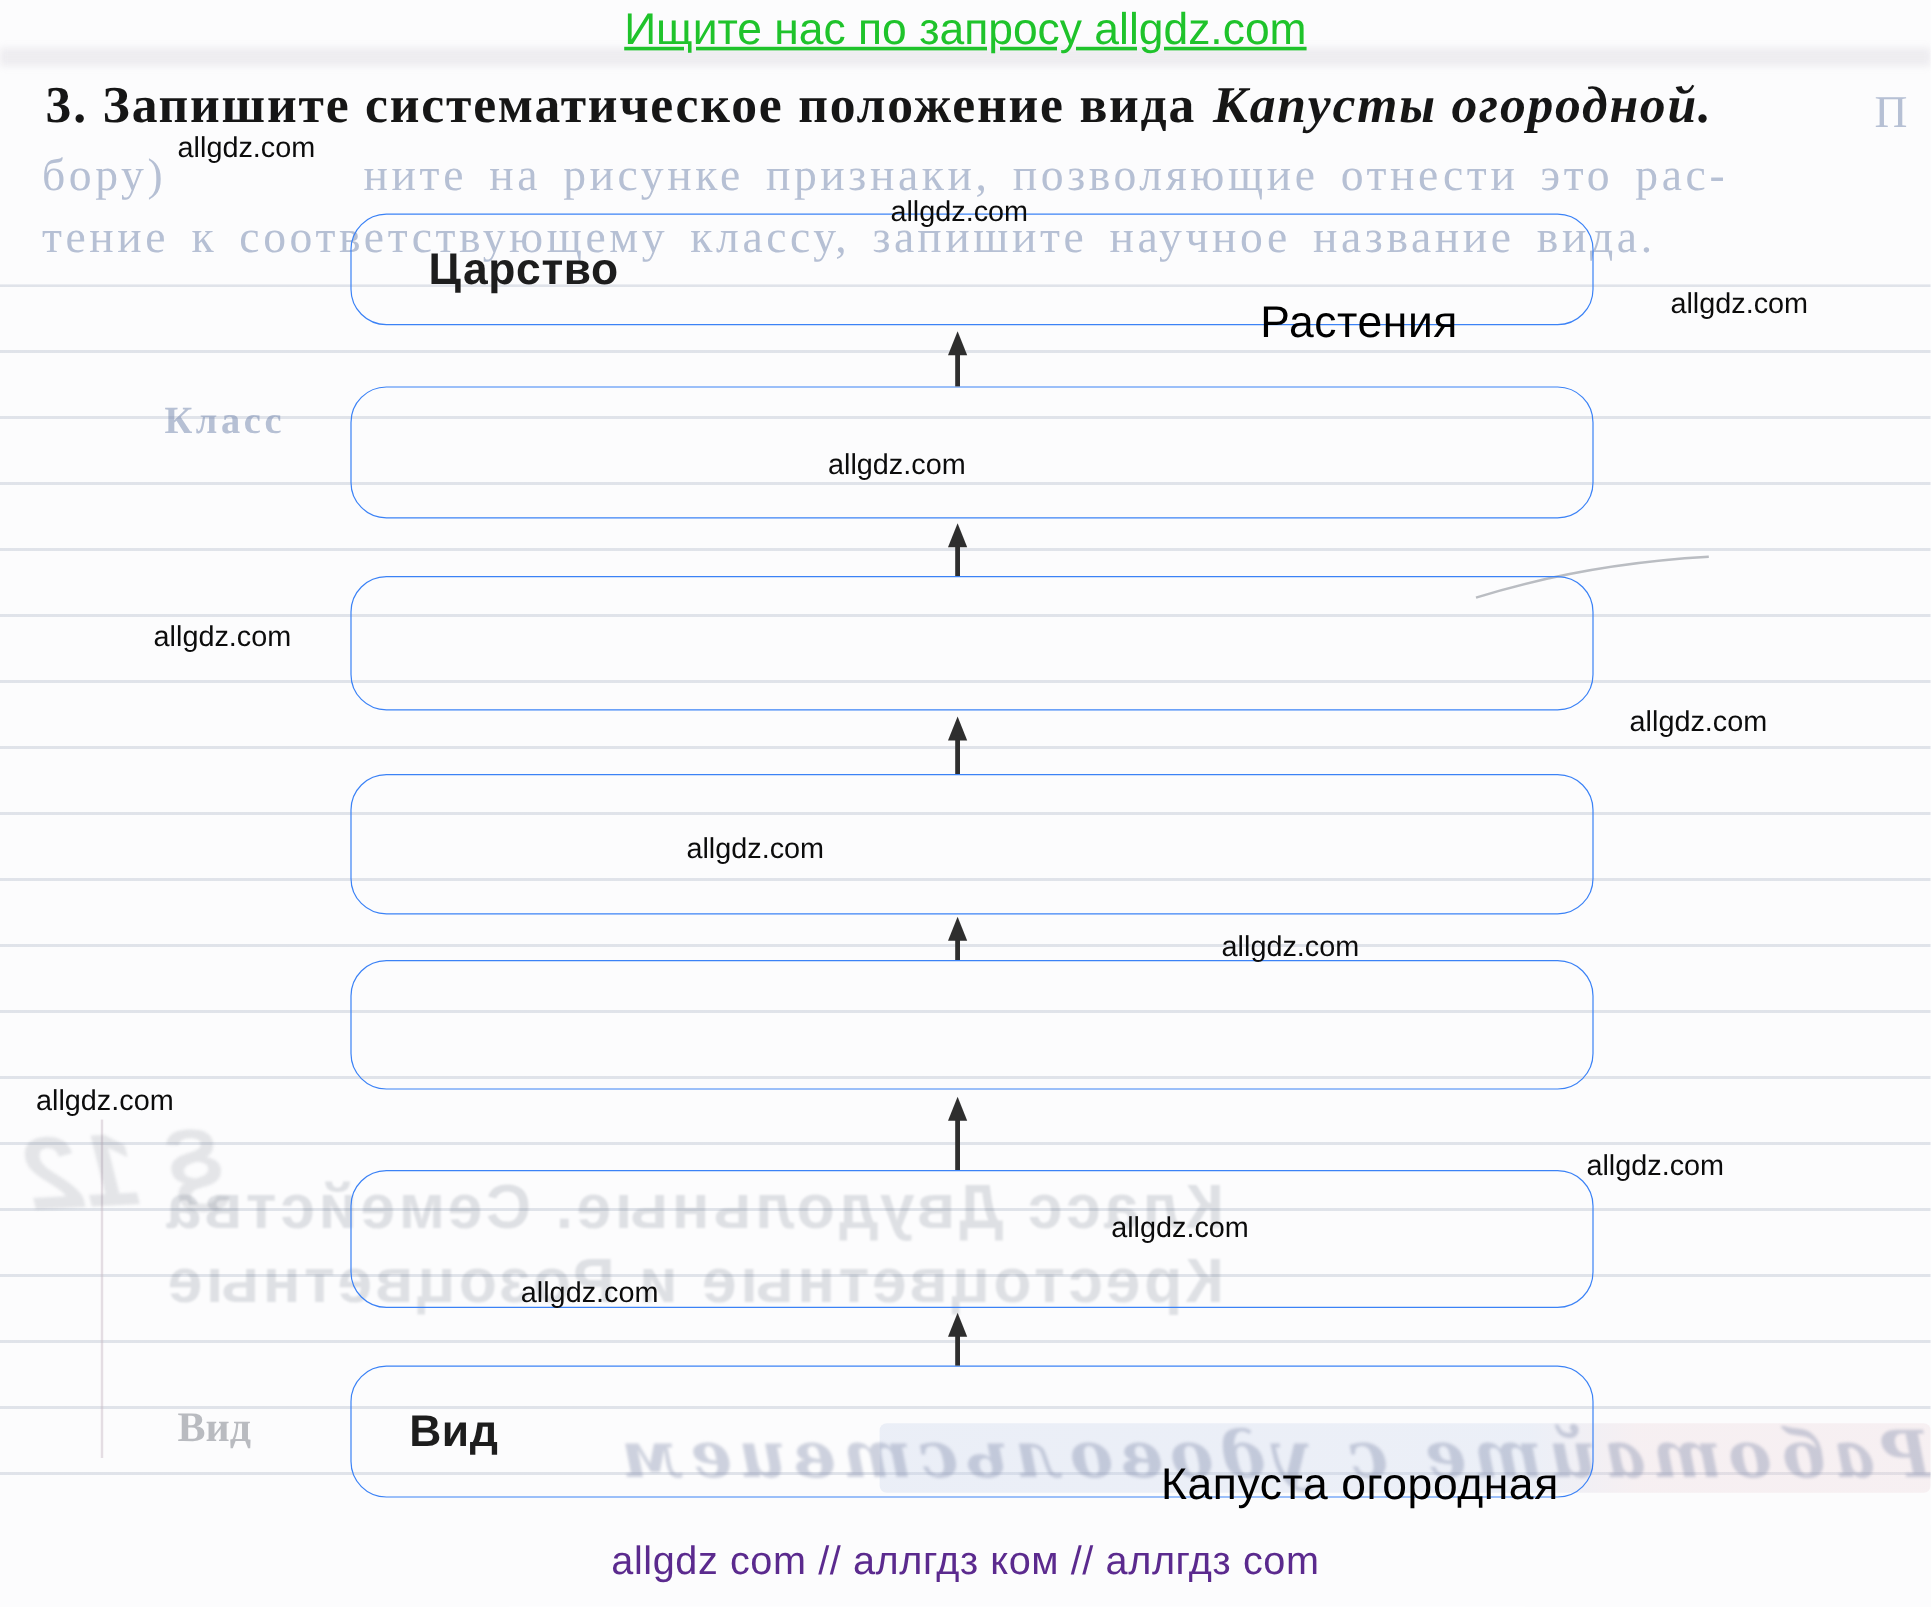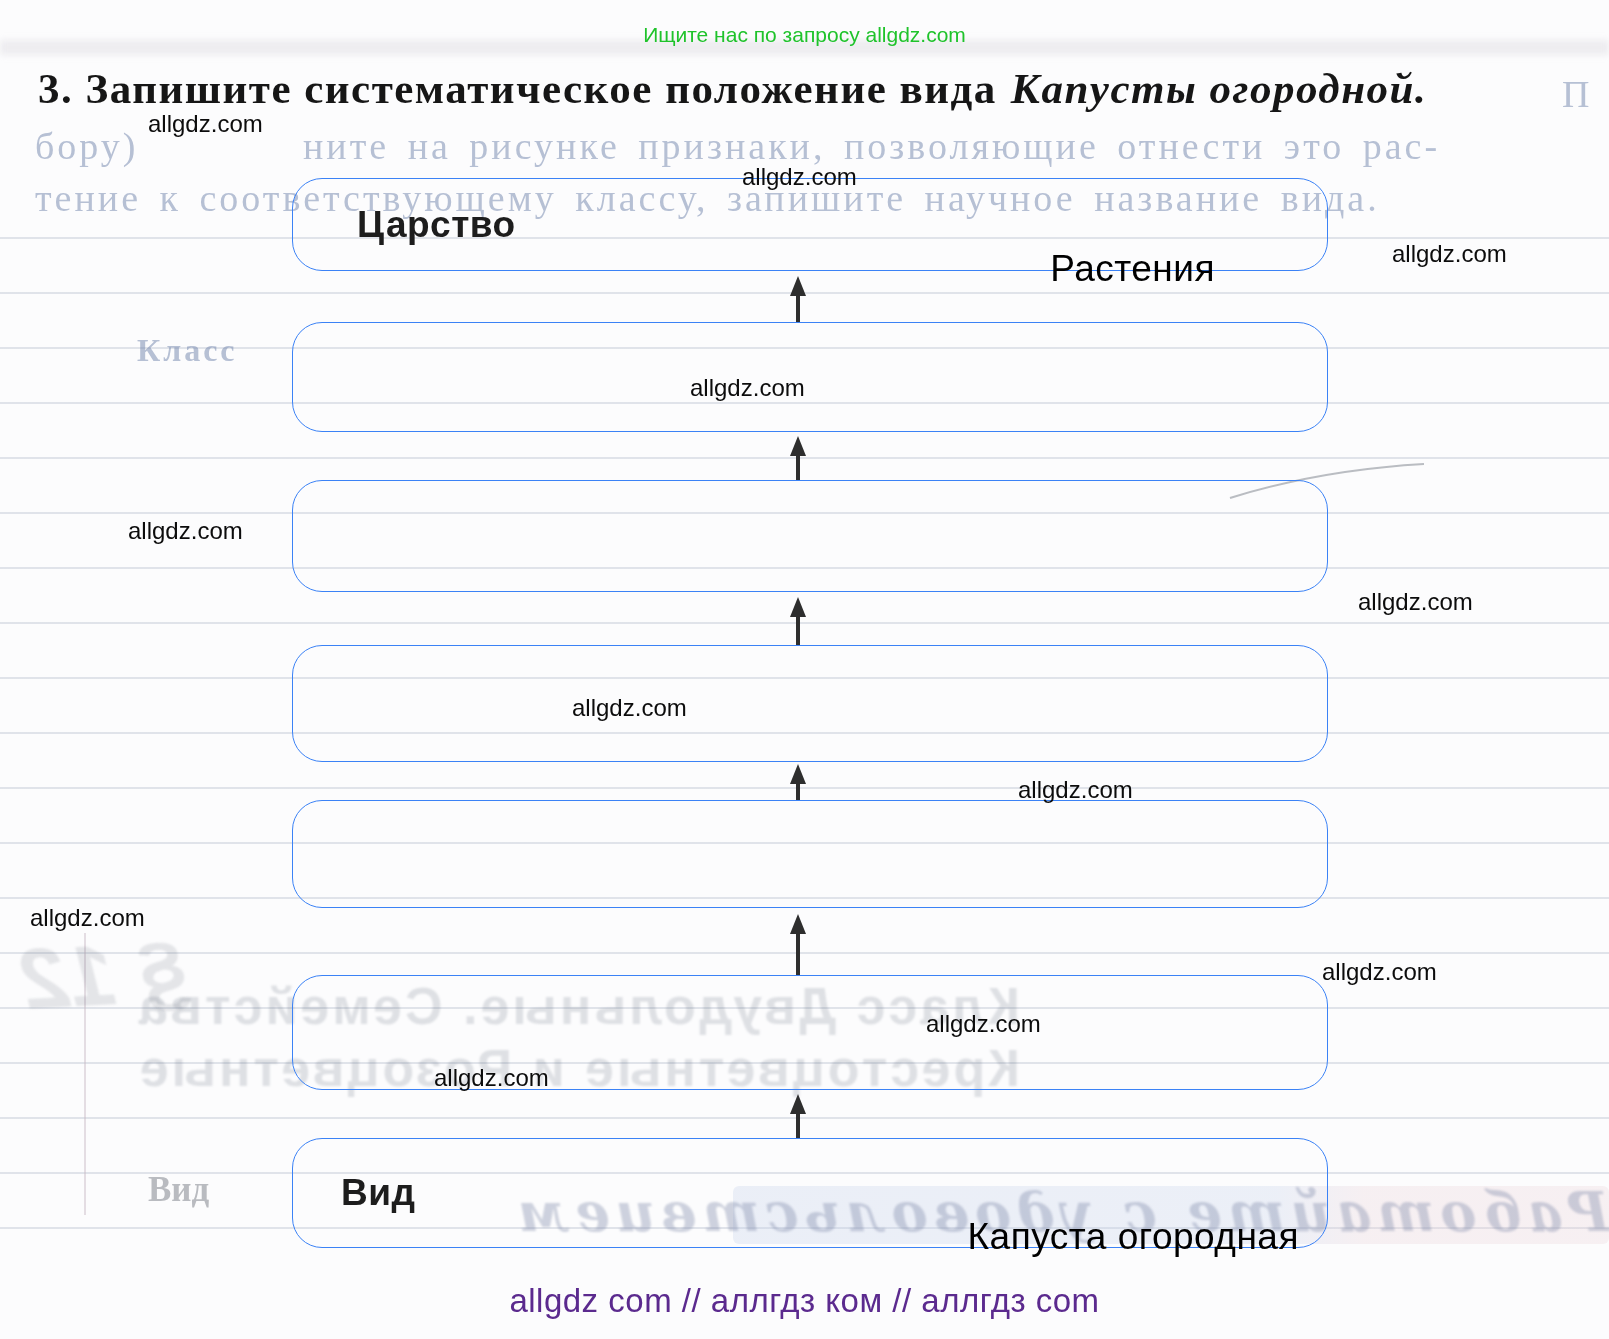--- a/index.html
+++ b/index.html
@@ -5,22 +5,22 @@
   html,body{margin:0;padding:0;background:#ffffff;}
   #page{position:relative;width:1609px;height:1339px;background:#fcfcfd;overflow:hidden;
         font-family:"Liberation Sans",sans-serif;}
   
   .rules{position:absolute;left:0;right:0;top:237px;height:1016px;
          background:repeating-linear-gradient(180deg,rgba(182,190,205,0.40) 0px,rgba(182,190,205,0.40) 2px,transparent 2px,transparent 55px);}
   .grayband{position:absolute;left:0;right:0;top:40px;height:15px;background:rgba(226,224,230,0.55);filter:blur(3px);}
   .marginline{position:absolute;left:84px;top:933px;width:2px;height:282px;background:rgba(200,185,195,0.45);}
 
   
-  .banner{position:absolute;top:23px;left:0;width:100%;text-align:center;
-          font-size:21px;color:#1fc32b;}
+  .banner{position:absolute;top:4px;left:0;width:100%;text-align:center;
+          font-size:37px;color:#1fc32b;text-decoration:underline;}
 
   
   .heading{position:absolute;left:38px;top:64px;width:1560px;color:#161616;
            font-family:"Liberation Serif",serif;font-weight:bold;font-size:43px;letter-spacing:1.5px;white-space:nowrap;}
   .heading .species{font-style:italic;margin-left:14px;}
 
   
   .wash{position:absolute;color:rgba(112,132,172,0.50);font-family:"Liberation Serif",serif;
         font-size:38px;letter-spacing:3px;word-spacing:6px;white-space:nowrap;filter:blur(0.6px);}
   .wash.bold{font-weight:bold;}

